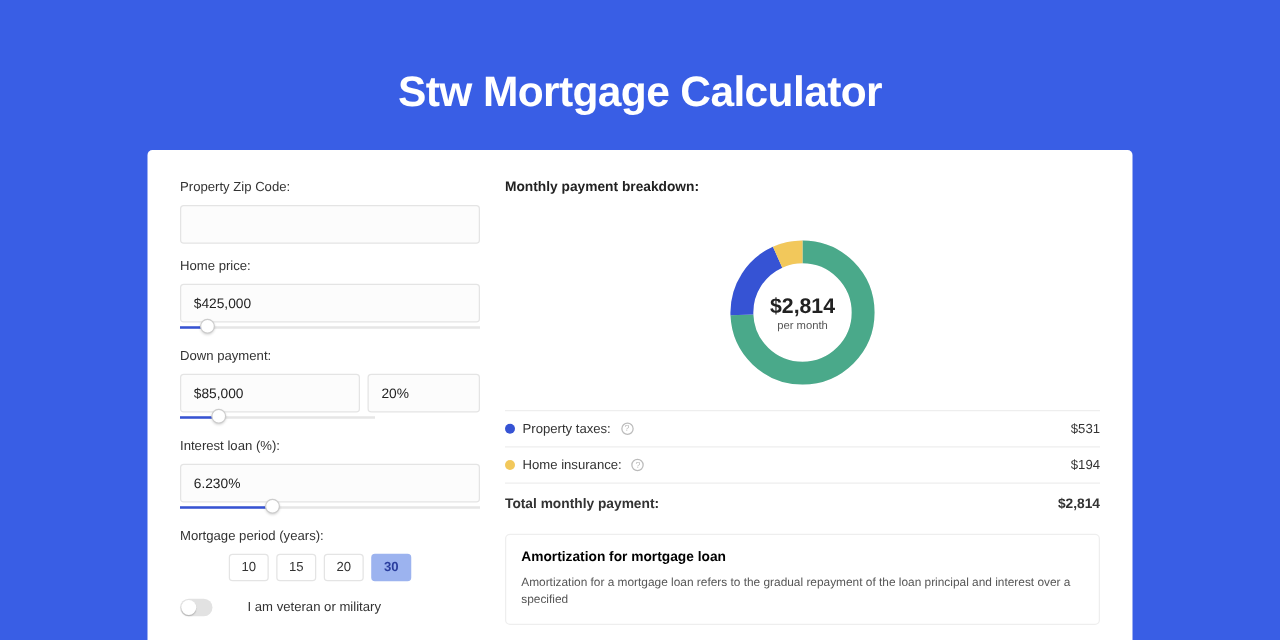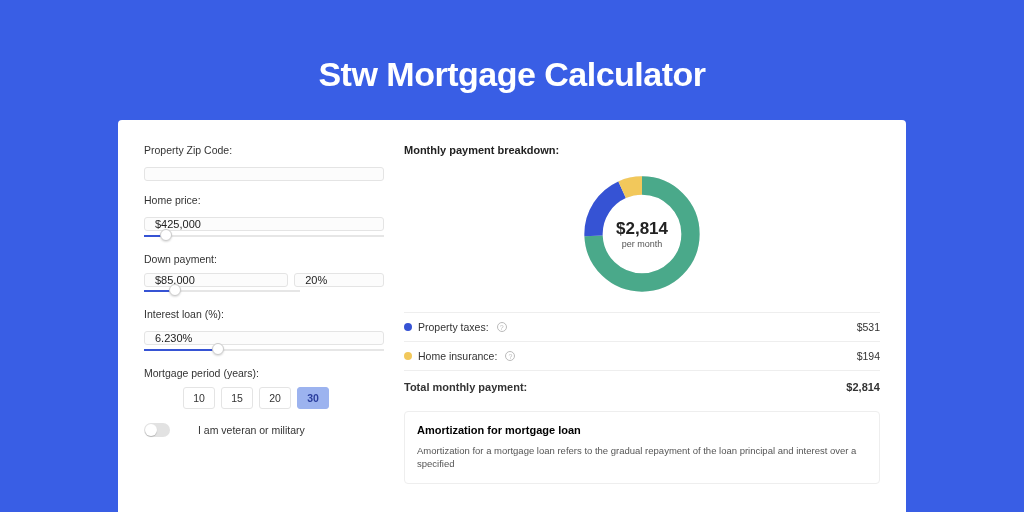--- a/index.html
+++ b/index.html
@@ -45,21 +45,21 @@
     flex-direction: column;
   }
   .field-label {
     font-size: 10.5px;
     color: #333;
     margin-bottom: 8px;
     display: block;
   }
   .text-input {
     width: 100%;
-    height: 14px;
+    height: 31px;
     border: 1px solid #e4e4e4;
     border-radius: 3px;
     background: #fcfcfc;
     font-size: 11px;
     padding: 0 10px;
     color: #222;
   }
   .field-block { margin-bottom: 12px; }
   .slider-wrap { position: relative; height: 10px; margin-top: -1px; }
   .slider-track {
@@ -127,21 +127,21 @@
     background: #fff;
     border-radius: 50%;
     box-shadow: 0 1px 1px rgba(0,0,0,0.2);
   }
   .toggle-label { font-size: 10.5px; color: #333; }
 
   .section-title {
     font-size: 11px;
     font-weight: 700;
     color: #222;
-    margin-bottom: 10px;
+    margin-bottom: 26px;
   }
   .donut-wrap {
     display: flex;
     justify-content: center;
     margin: 4px 0 14px 0;
   }
   .donut {
     position: relative;
     width: 128px; height: 128px;
   }

